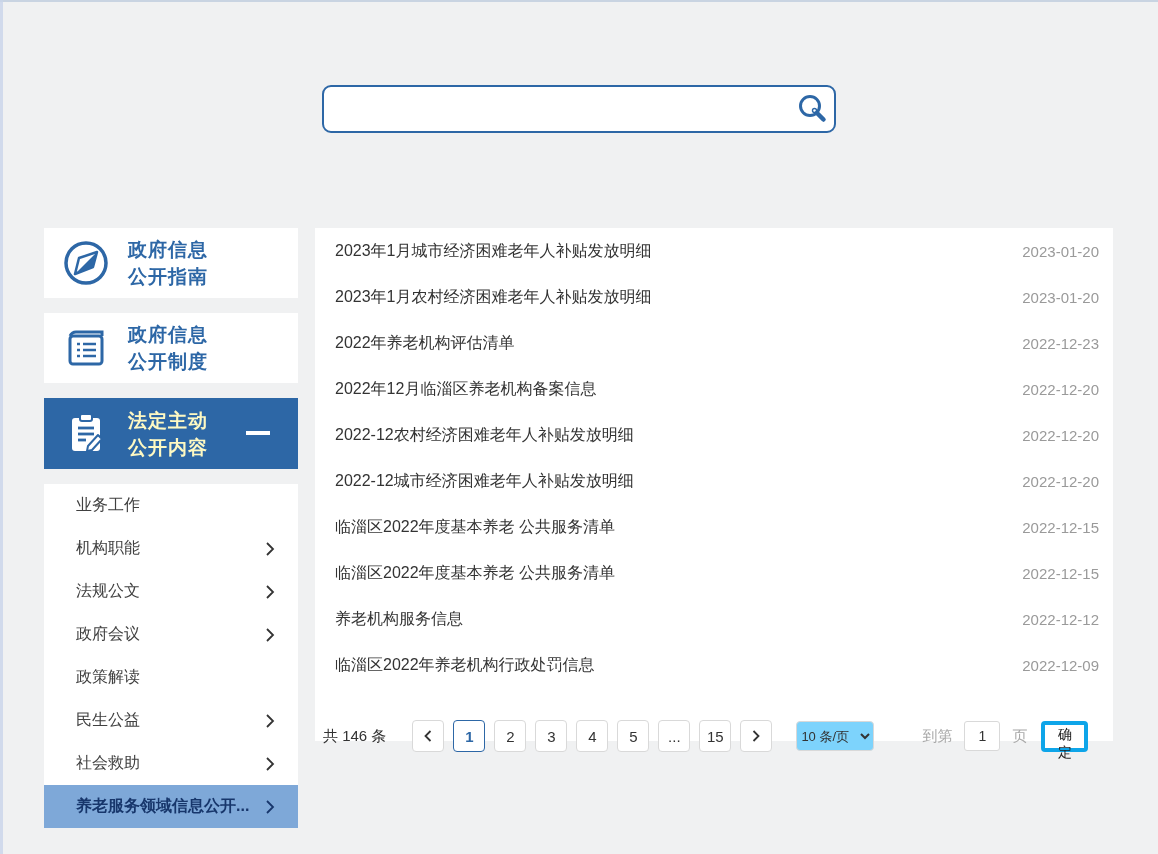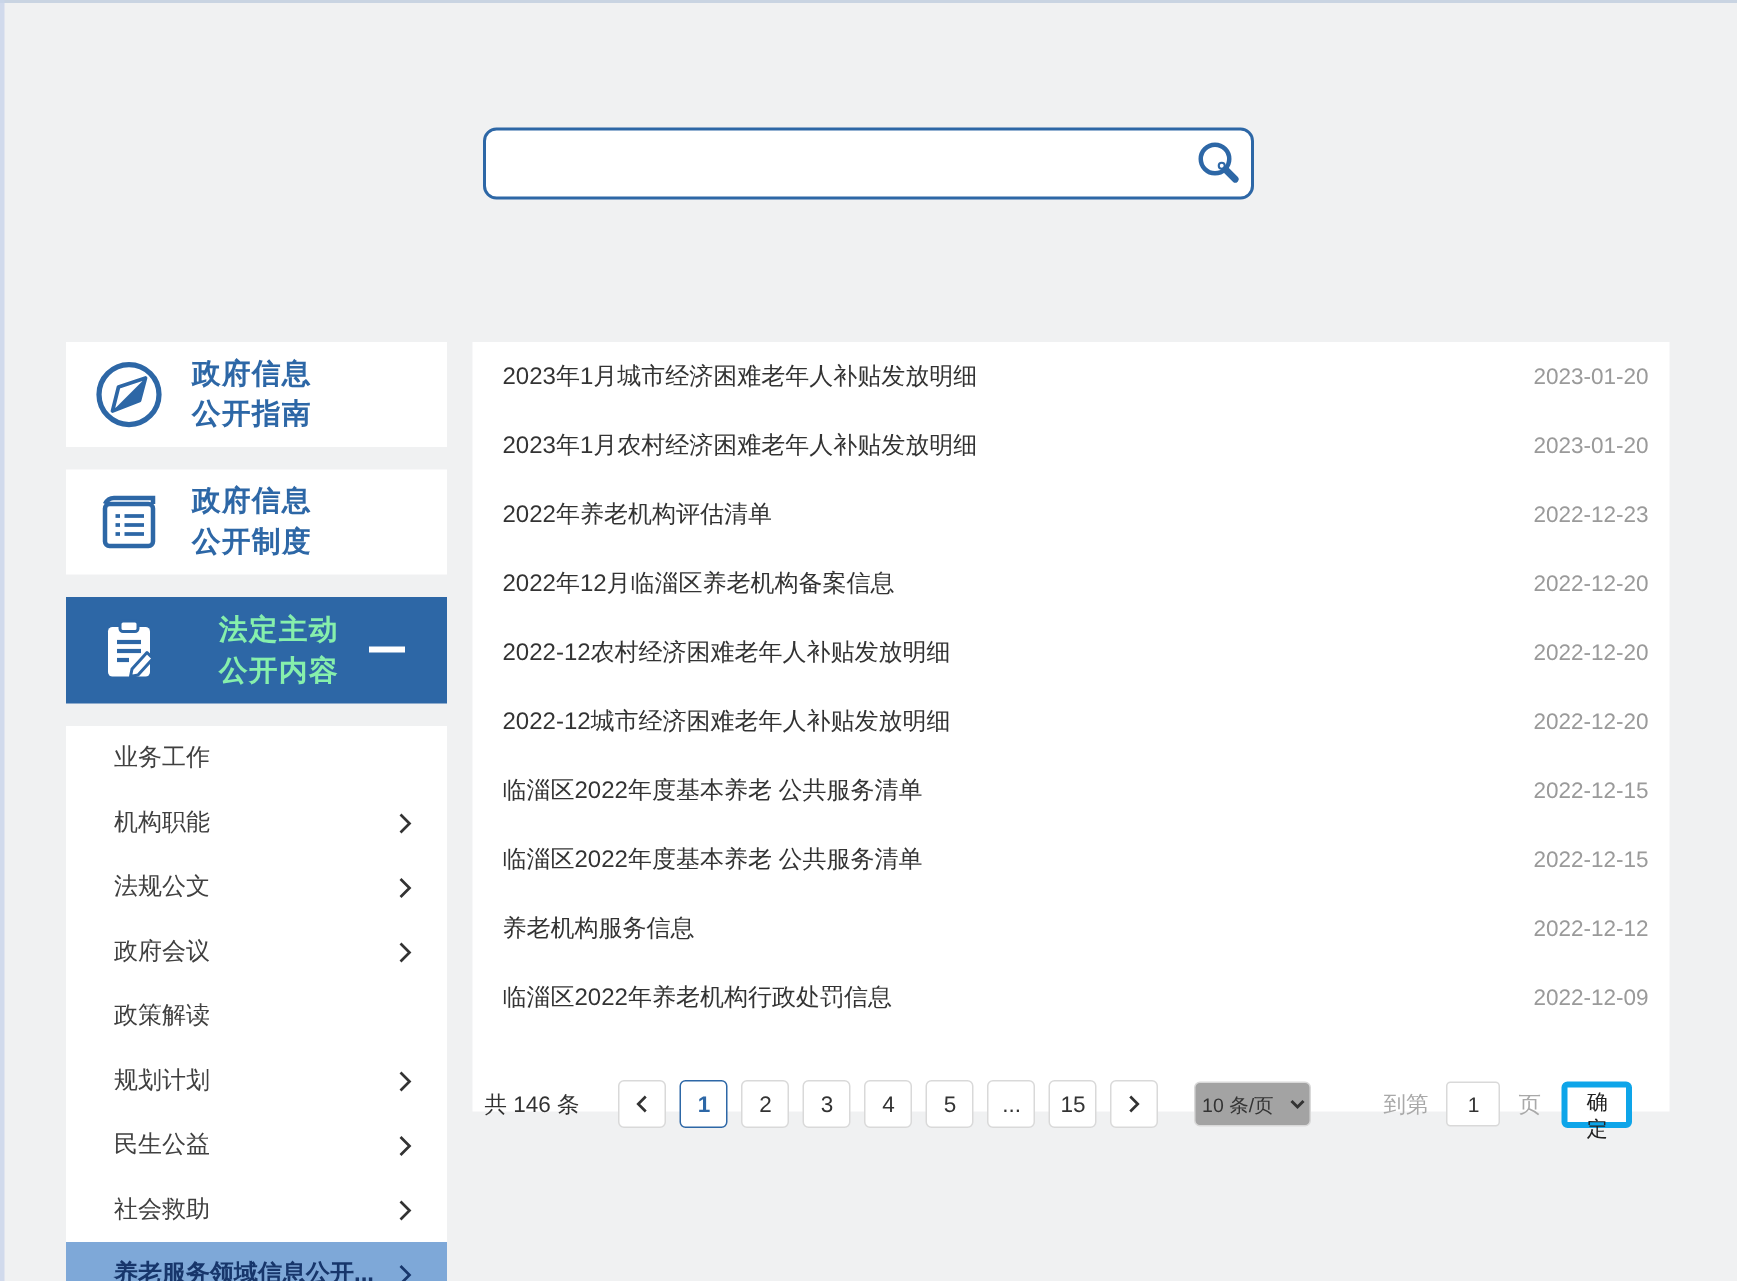--- a/index.html
+++ b/index.html
@@ -32,21 +32,21 @@
   .sidebar{position:absolute;left:44px;top:228px;width:254px;}
   .side-card{
     height:70px;background:#fff;margin-bottom:15px;
     display:flex;align-items:center;cursor:pointer;
   }
   .side-card .icon-wrap{width:84px;display:flex;justify-content:center;}
   .side-card .card-text{
     font-size:19px;font-weight:bold;color:#2d67a6;line-height:27px;letter-spacing:1px;
   }
   .side-card.active{background:#2d67a6;height:71px;position:relative;}
-  .side-card.active .card-text{color:#86efac;margin-left:18px;}
+  .side-card.active .card-text{color:#fef9c3;}
   .minus-bar{
     position:absolute;right:28px;top:33px;width:24px;height:4px;background:#fff;
   }
   .side-menu{background:#fff;}
   .menu-item{
     height:43px;display:flex;align-items:center;justify-content:space-between;
     padding:0 22px 0 32px;cursor:pointer;
     font-size:16px;color:#404040;
   }
   .menu-item .arrow{display:flex;align-items:center;}
@@ -74,21 +74,21 @@
   .total{font-size:15px;color:#333;margin-right:26px;}
   .pbtn{
     min-width:32px;height:32px;box-sizing:border-box;margin-right:9px;
     background:#fff;border:1px solid #d9d9d9;border-radius:4px;
     display:flex;align-items:center;justify-content:center;
     font-size:15px;color:#333;cursor:pointer;
   }
   .pbtn.active{border:1px solid #2d67a6;color:#2d67a6;font-weight:bold;}
   .page-size{
     margin-left:15px;height:30px;width:78px;border:1px solid #d9d9d9;border-radius:4px;
-    font-size:13px;color:#333;background:#a3a3a3;
+    font-size:13px;color:#333;background:#7dd3fc;
     font-family:"Liberation Sans","DejaVu Sans",sans-serif;
   }
   .goto{display:flex;align-items:center;margin-left:48px;}
   .goto .gray{font-size:15px;color:#a9a9a9;}
   .goto input{
     width:36px;height:30px;border:1px solid #d9d9d9;border-radius:3px;
     text-align:center;font-size:14px;color:#333;margin:0 12px;box-sizing:border-box;
     font-family:"Liberation Sans","DejaVu Sans",sans-serif;
   }
   .confirm{
@@ -205,28 +205,20 @@
       </div>
       <div class="menu-item">
         <span>政策解读</span>
         <span class="arrow" style="visibility: hidden;">
           <svg width="12" height="16" viewBox="0 0 12 16">
             <polyline points="3,2 9,8 3,14" fill="none" stroke="#333" stroke-width="1.8"></polyline>
           </svg>
         </span>
       </div>
       <div class="menu-item">
-        <span>规划计划</span>
-        <span class="arrow">
-          <svg width="12" height="16" viewBox="0 0 12 16">
-            <polyline points="3,2 9,8 3,14" fill="none" stroke="#333" stroke-width="1.8"></polyline>
-          </svg>
-        </span>
-      </div>
-      <div class="menu-item">
         <span>民生公益</span>
         <span class="arrow">
           <svg width="12" height="16" viewBox="0 0 12 16">
             <polyline points="3,2 9,8 3,14" fill="none" stroke="#333" stroke-width="1.8"></polyline>
           </svg>
         </span>
       </div>
       <div class="menu-item">
         <span>社会救助</span>
         <span class="arrow">

